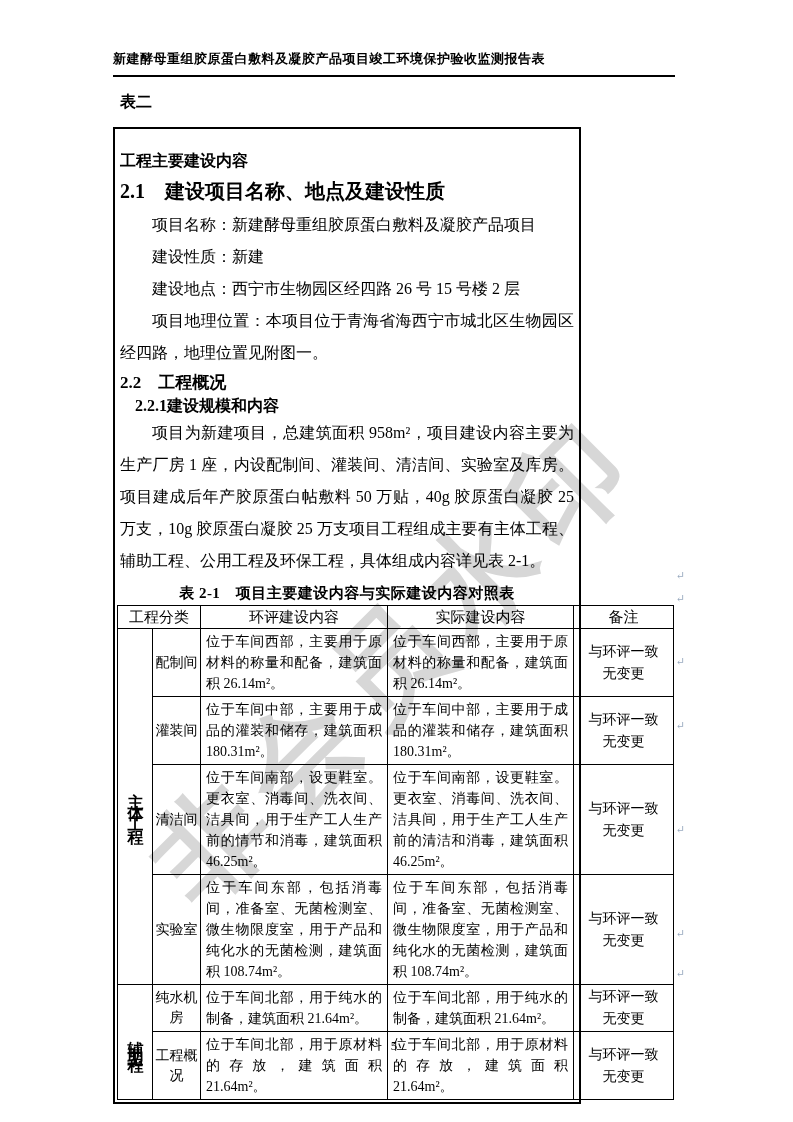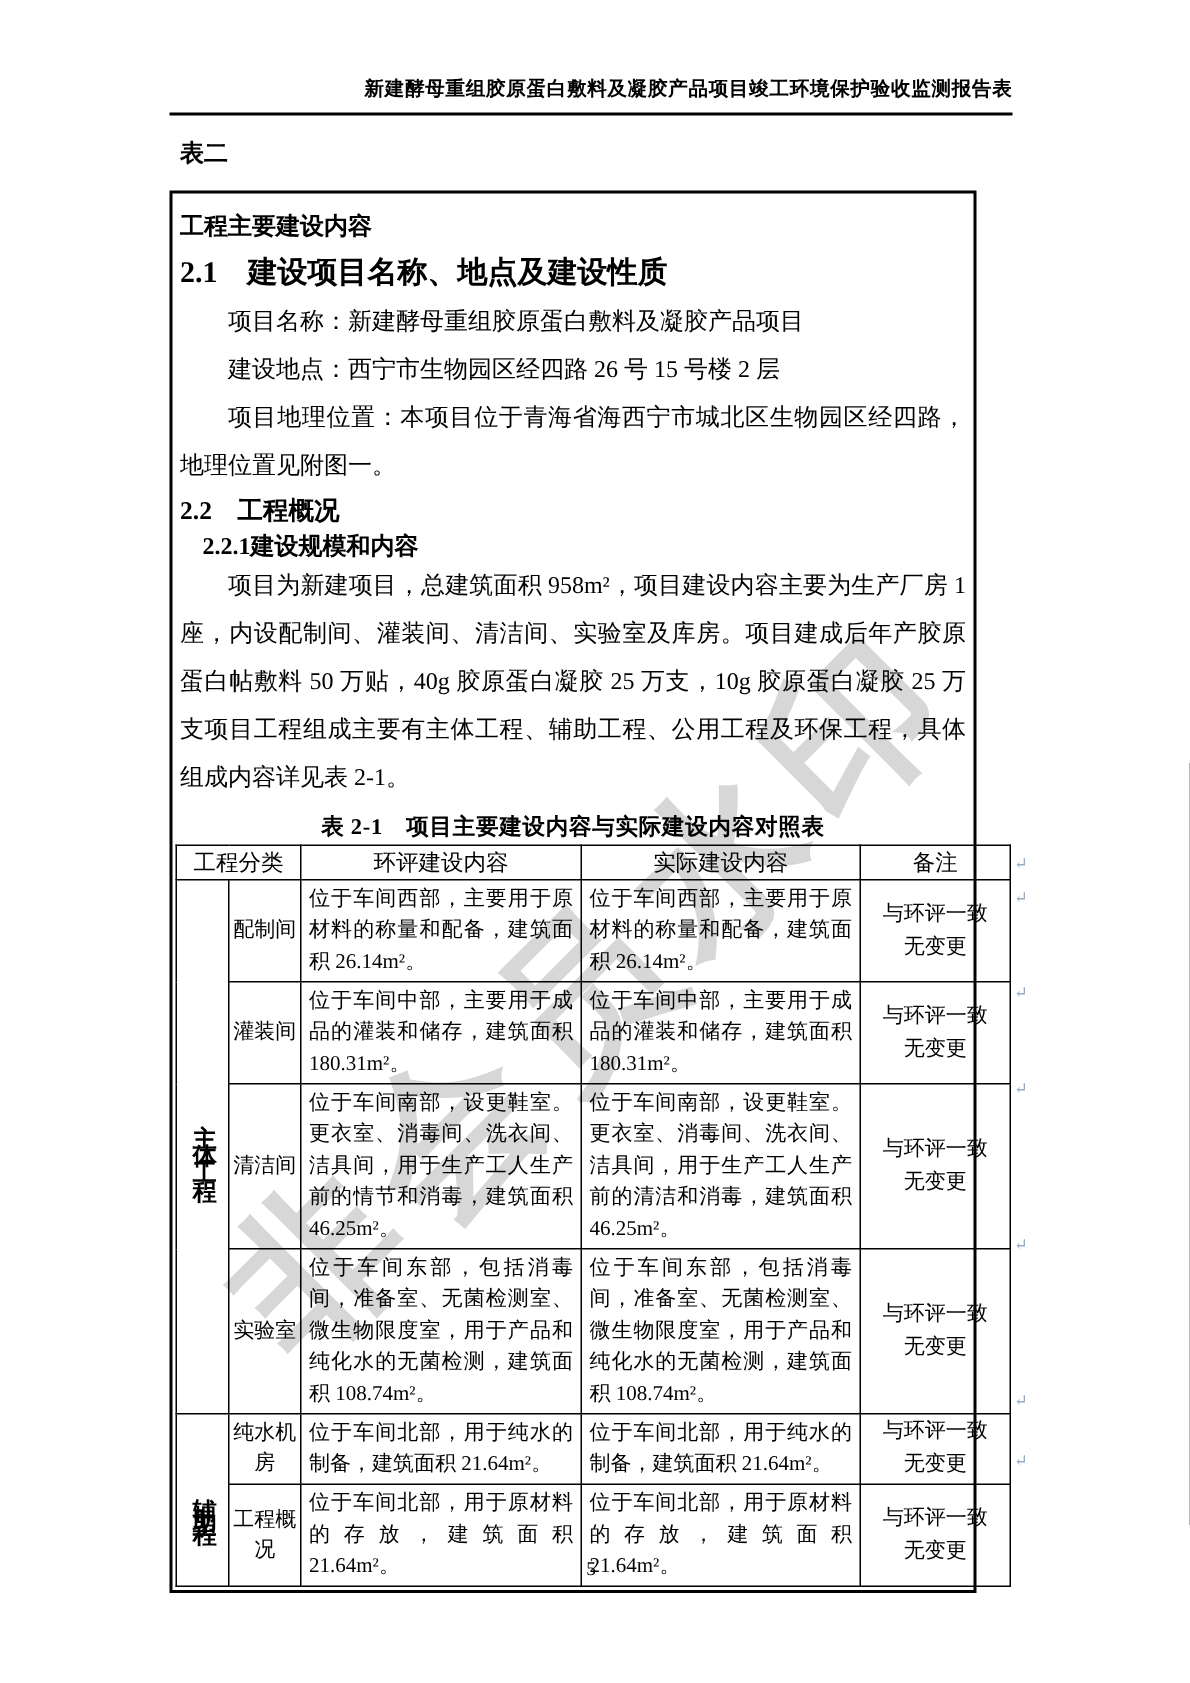--- a/index.html
+++ b/index.html
@@ -23,33 +23,33 @@
     letter-spacing:14px;
     color:#d7d7d7;
     z-index:0;
     pointer-events:none;
     white-space:nowrap;
   }
   .layer{position:relative;z-index:1;}
   
   .doc-header{
     position:absolute;left:113px;top:50px;width:562px;
-    text-align:right;font-size:13px;font-weight:bold;
+    text-align:left;font-size:13px;font-weight:bold;
     padding-bottom:7px;border-bottom:2px solid #000;
     letter-spacing:0.5px;
   }
   .tbl-label{
     position:absolute;left:120px;top:92px;
     font-size:16px;font-weight:bold;
   }
   
   .main-box{
-    position:absolute;left:113px;top:127px;width:538px;
+    position:absolute;left:113px;top:127px;width:468px;
     border:2px solid #000;box-sizing:border-box;
-    padding:10px 0 2px 0;
+    padding:20px 0 2px 0;
     background:transparent;
   }
   .box-title{font-size:16px;font-weight:bold;margin:2px 5px 4px 5px;}
   .h21{font-size:20px;font-weight:bold;margin:6px 5px 4px 5px;}
   .h22{font-size:17px;font-weight:bold;margin:2px 5px 2px 5px;}
   .h221{font-size:16px;font-weight:bold;margin:2px 5px 0 20px;}
   .bodyline{font-size:16px;line-height:32px;margin:0 5px;text-indent:32px;text-align:justify;}
   .para{font-size:16px;line-height:32px;margin:0 5px;text-indent:32px;text-align:justify;}
   .tbl-title{font-size:15px;font-weight:bold;text-align:center;margin:7px 0 2px 0;letter-spacing:0.5px;}
   
@@ -98,20 +98,21 @@
 
   <div class="tbl-label">表二</div>
 
   <div class="main-box layer">
 
     <div class="box-title">工程主要建设内容</div>
 
     <div class="h21">2.1　建设项目名称、地点及建设性质</div>
 
     <p class="bodyline">项目名称：新建酵母重组胶原蛋白敷料及凝胶产品项目</p>
+    <p class="bodyline">建设性质：新建</p>
     <p class="bodyline">建设地点：西宁市生物园区经四路 26 号 15 号楼 2 层</p>
     <p class="bodyline">项目地理位置：本项目位于青海省海西宁市城北区生物园区经四路，地理位置见附图一。</p>
 
     <div class="h22">2.2　工程概况</div>
     <div class="h221">2.2.1建设规模和内容</div>
 
     <p class="para">项目为新建项目，总建筑面积 958m²，项目建设内容主要为生产厂房 1 座，内设配制间、灌装间、清洁间、实验室及库房。项目建成后年产胶原蛋白帖敷料 50 万贴，40g 胶原蛋白凝胶 25 万支，10g 胶原蛋白凝胶 25 万支项目工程组成主要有主体工程、辅助工程、公用工程及环保工程，具体组成内容详见表 2-1。</p>
 
     <div class="tbl-title">表 2-1　项目主要建设内容与实际建设内容对照表</div>
 

